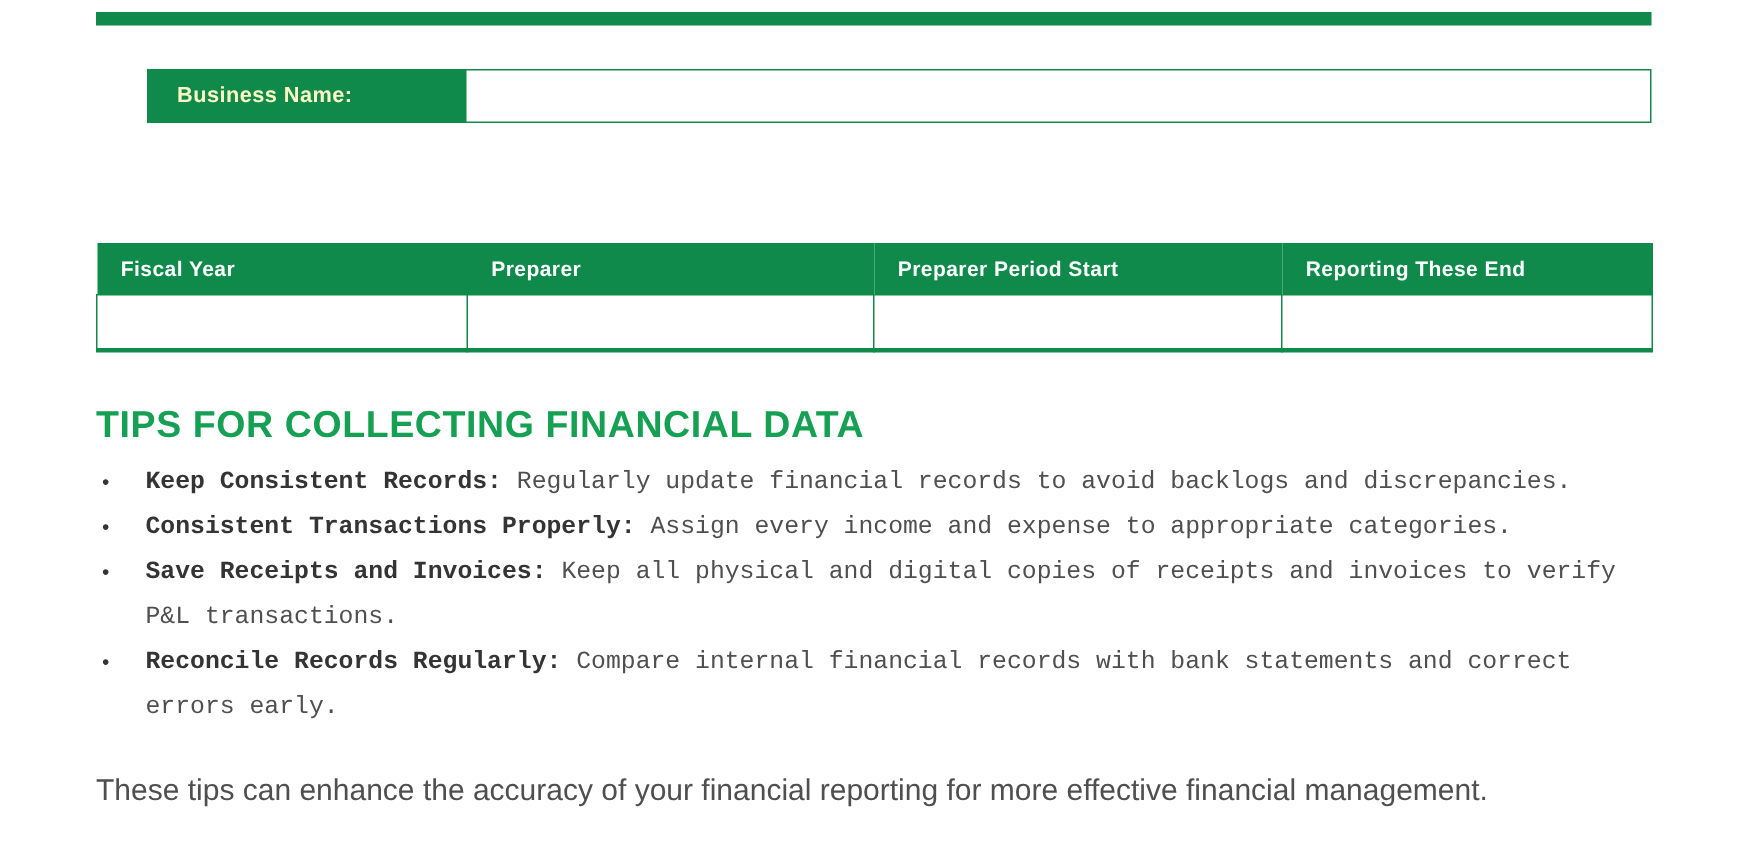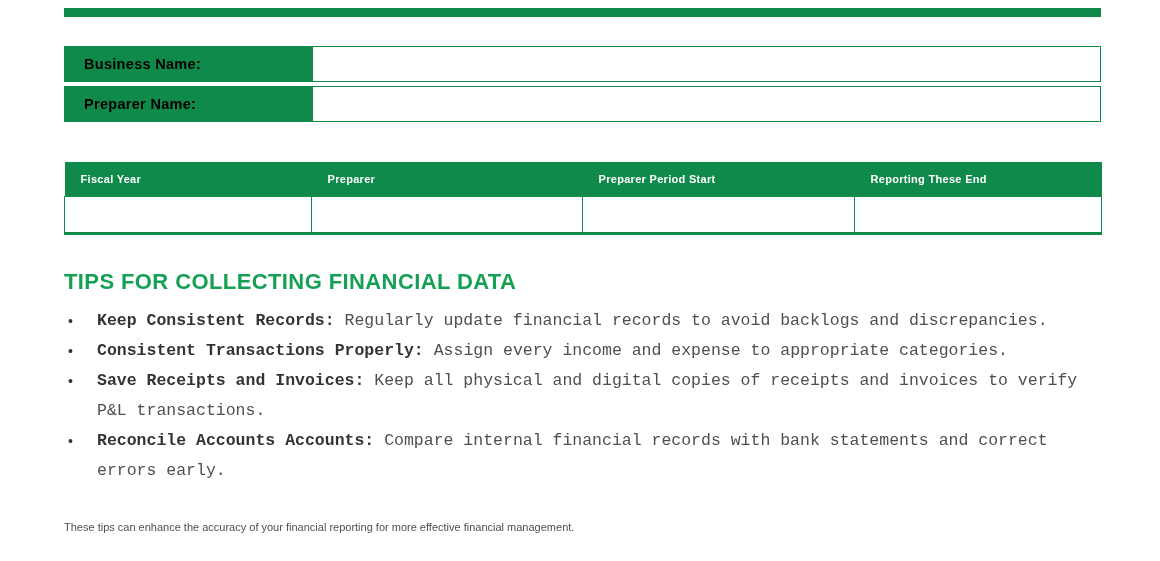--- a/index.html
+++ b/index.html
@@ -15,77 +15,73 @@
     font-family:"Liberation Sans",sans-serif;
   }
   .top-accent-bar{
     position:absolute;top:8px;left:64px;width:1037px;height:9px;
     background:var(--green-fill);
   }
   .form-area{position:absolute;top:46px;left:64px;width:1037px;}
   .form-row{display:flex;height:36px;}
   .form-row + .form-row{margin-top:4px;}
   .form-label{
-    width:248px;flex:none;background:var(--green-fill);color:#000000;
+    width:212px;flex:none;background:var(--green-fill);color:#fef9c3;
     font-weight:bold;font-size:14.5px;letter-spacing:.3px;
-    display:flex;align-items:center;padding-left:20px;
+    display:flex;align-items:center;padding-left:20px;margin-left:34px;
   }
   .form-input{
     flex:1;border:1.5px solid var(--green-fill);background:#ffffff;
     font-family:"Liberation Sans",sans-serif;font-size:15px;color:#333;
     padding:0 10px;outline:none;border-radius:0;
   }
   .period-table{
     position:absolute;top:162px;left:64px;width:1037px;
     border-collapse:collapse;table-layout:fixed;
     border-bottom:3px solid var(--green-fill);
   }
   .period-table th{
-    background:var(--green-fill);color:#ffffff;font-size:11px;
+    background:var(--green-fill);color:#ffffff;font-size:14px;
     font-weight:bold;letter-spacing:.3px;text-align:left;
     height:34px;padding:0 0 0 16px;vertical-align:middle;
   }
   .period-table td{
     height:37px;background:#ffffff;border:1px solid var(--green-fill);
   }
   .tips-heading{
     position:absolute;top:269px;left:64px;
-    font-size:22px;font-weight:800;color:var(--green-bright);
+    font-size:25px;font-weight:800;color:var(--green-bright);
     letter-spacing:.4px;
   }
   .tips-list{
     position:absolute;top:306px;left:64px;width:1045px;
     list-style:none;
   }
   .tip{
     display:flex;font-size:16.5px;line-height:30px;color:var(--text-regular);
   }
   .tip-bullet{
     width:33px;flex:none;font-size:14px;color:var(--text-bold);
     padding-left:4px;line-height:30px;
   }
   .tip-text{flex:1;font-family:Liberation Mono, monospace;}
   .tip-title{font-weight:bold;color:var(--text-bold);}
   .footer-note{
     position:absolute;top:512px;left:64px;width:1060px;
-    font-size:11px;line-height:30px;color:var(--text-regular);
+    font-size:20px;line-height:30px;color:var(--text-regular);
   }
 </style>
 </head>
 <body>
 
 <div class="top-accent-bar"></div>
 
 <div class="form-area">
   <div class="form-row">
     <div class="form-label">Business Name:</div>
-    <input type="text" class="form-input" value="" style="">
-  </div>
-  <div class="form-row">
-    <div class="form-label">Preparer Name:</div>
     <input type="text" class="form-input" value="" style="">
   </div>
 </div>
 
 <table class="period-table">
   <colgroup>
     <col style="width:247px">
       <col style="width:271px">
       <col style="width:272px">
       <col style="width:247px">
@@ -118,17 +114,17 @@
   <li class="tip">
     <span class="tip-bullet">•</span>
     <span class="tip-text"><span class="tip-title">Consistent Transactions Properly:</span> <span>Assign every income and expense to appropriate categories.</span></span>
   </li>
   <li class="tip">
     <span class="tip-bullet">•</span>
     <span class="tip-text"><span class="tip-title">Save Receipts and Invoices:</span> <span>Keep all physical and digital copies of receipts and invoices to verify P&amp;L transactions.</span></span>
   </li>
   <li class="tip">
     <span class="tip-bullet">•</span>
-    <span class="tip-text"><span class="tip-title">Reconcile Accounts Accounts:</span> <span>Compare internal financial records with bank statements and correct errors early.</span></span>
+    <span class="tip-text"><span class="tip-title">Reconcile Records Regularly:</span> <span>Compare internal financial records with bank statements and correct errors early.</span></span>
   </li>
 </ul>
 
 <div class="footer-note">These tips can enhance the accuracy of your financial reporting for more effective financial management.</div>
 
 </body></html>

